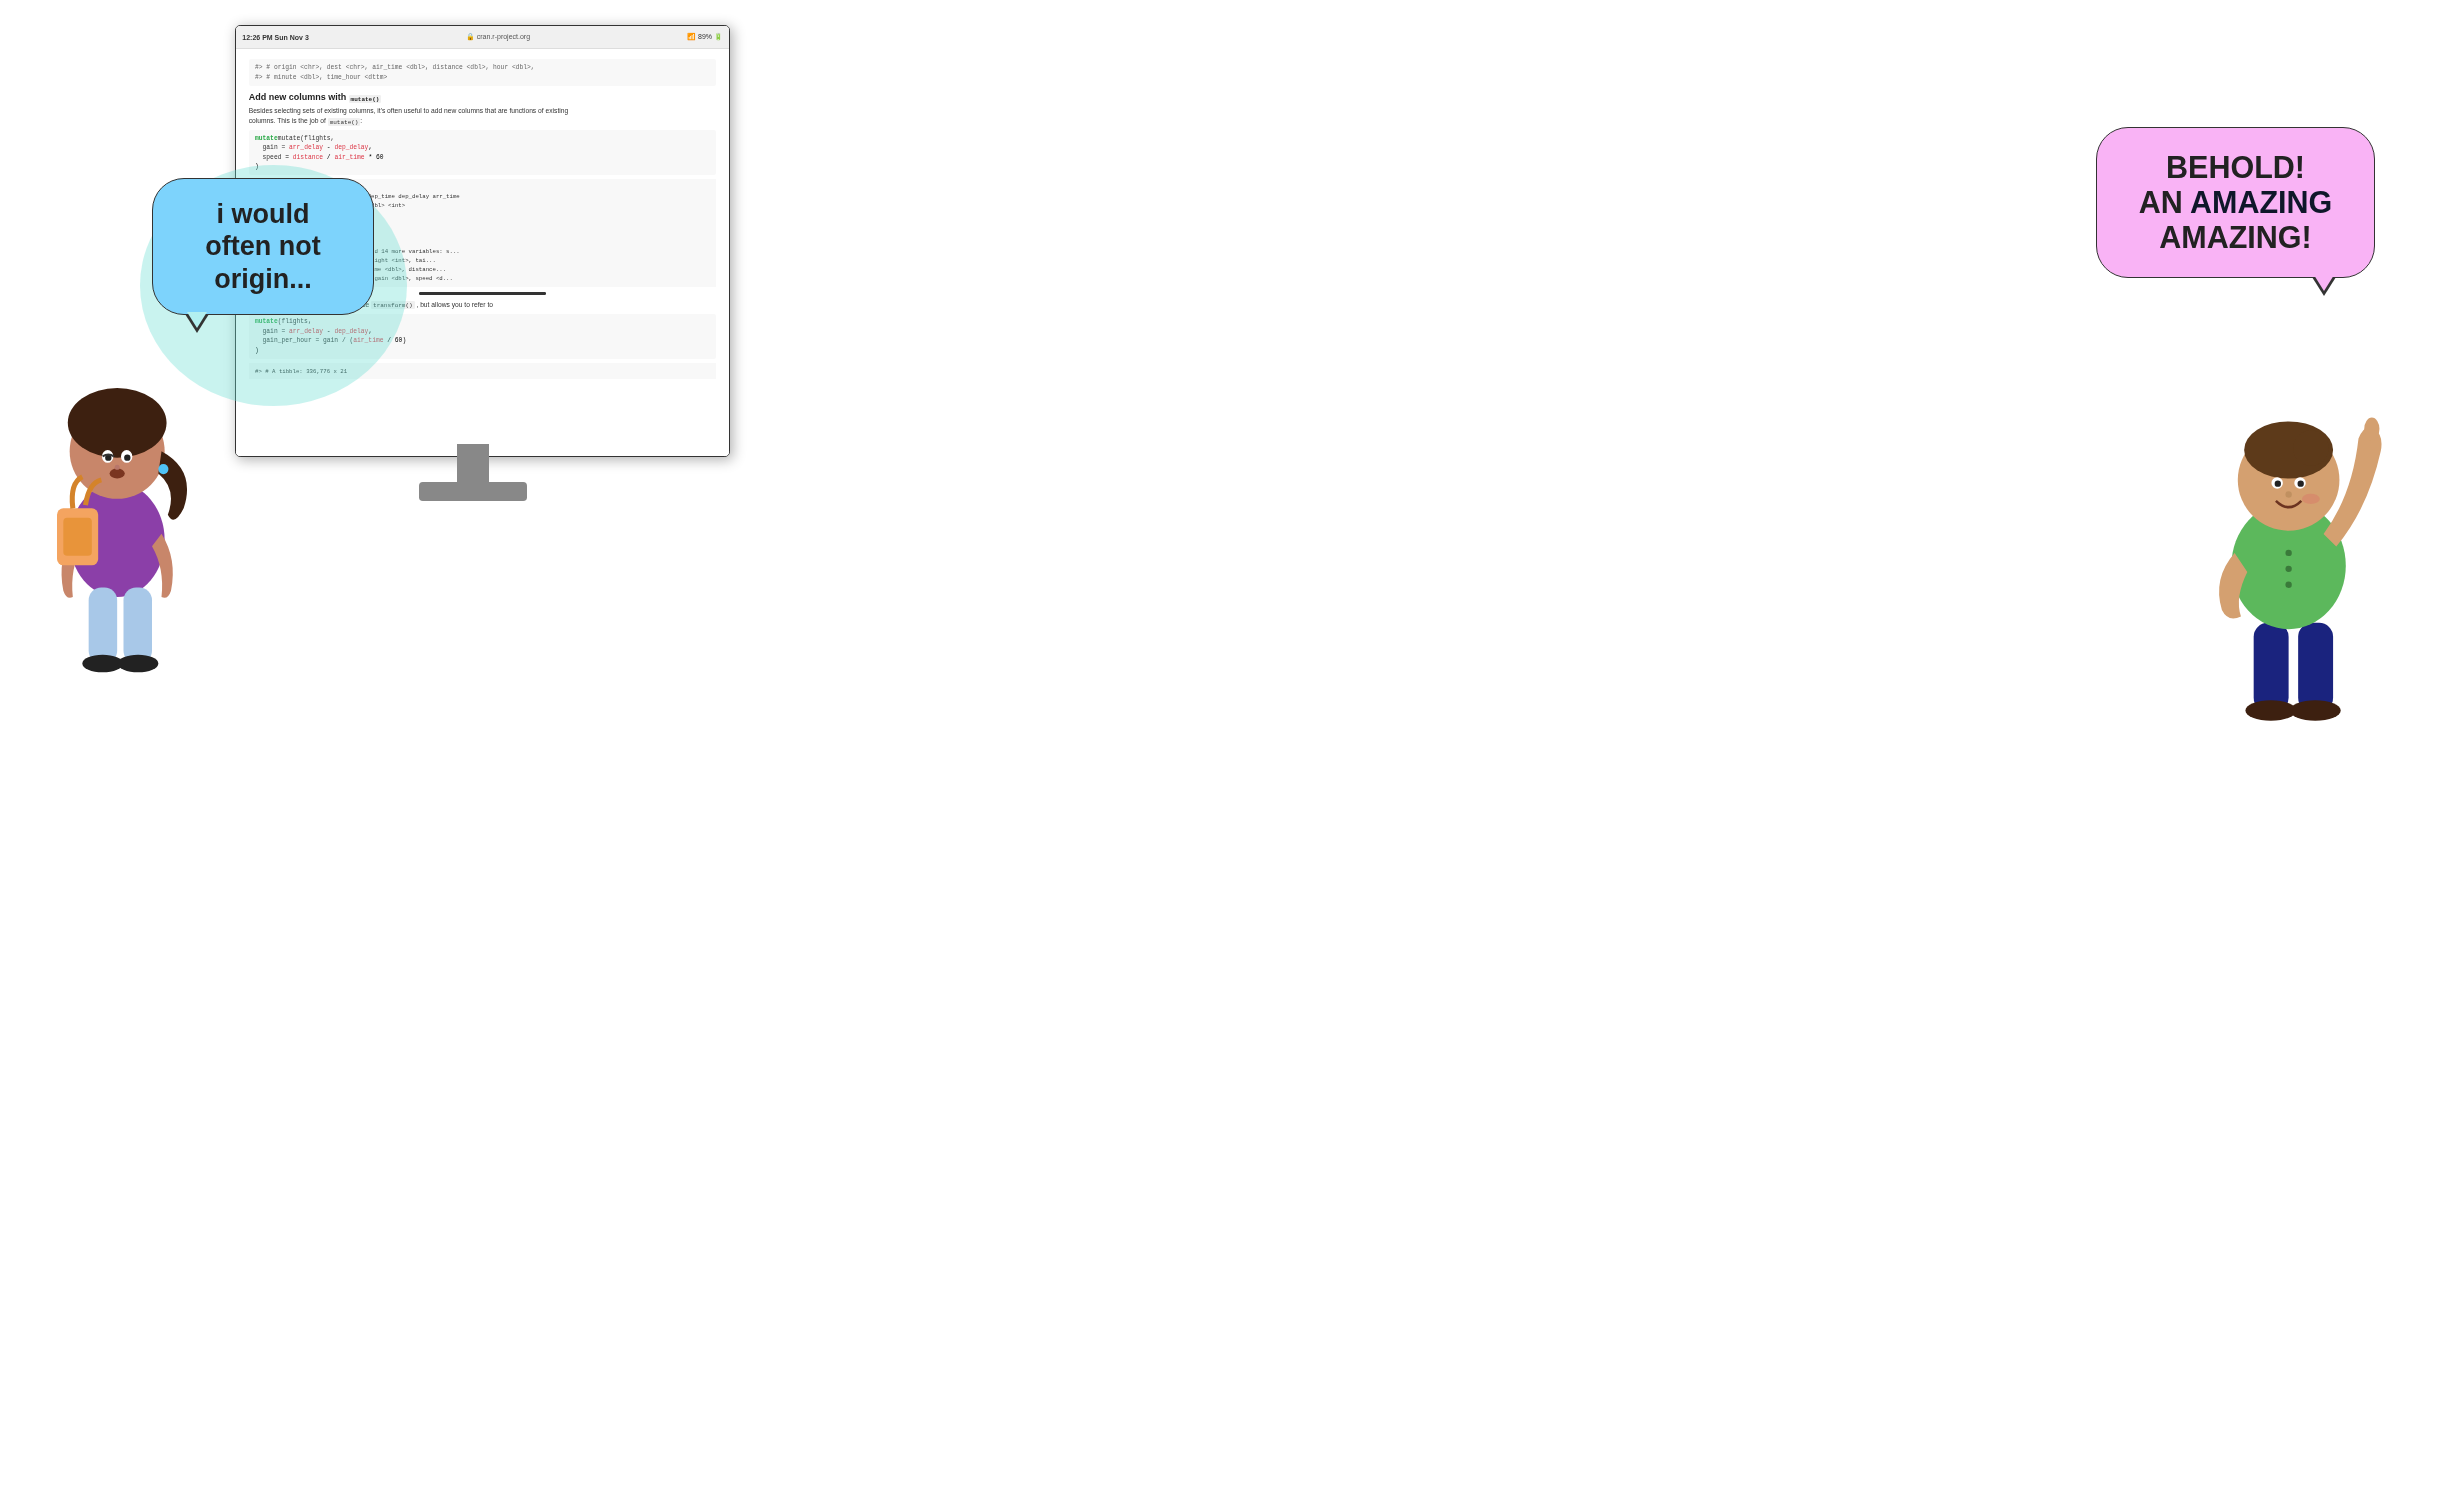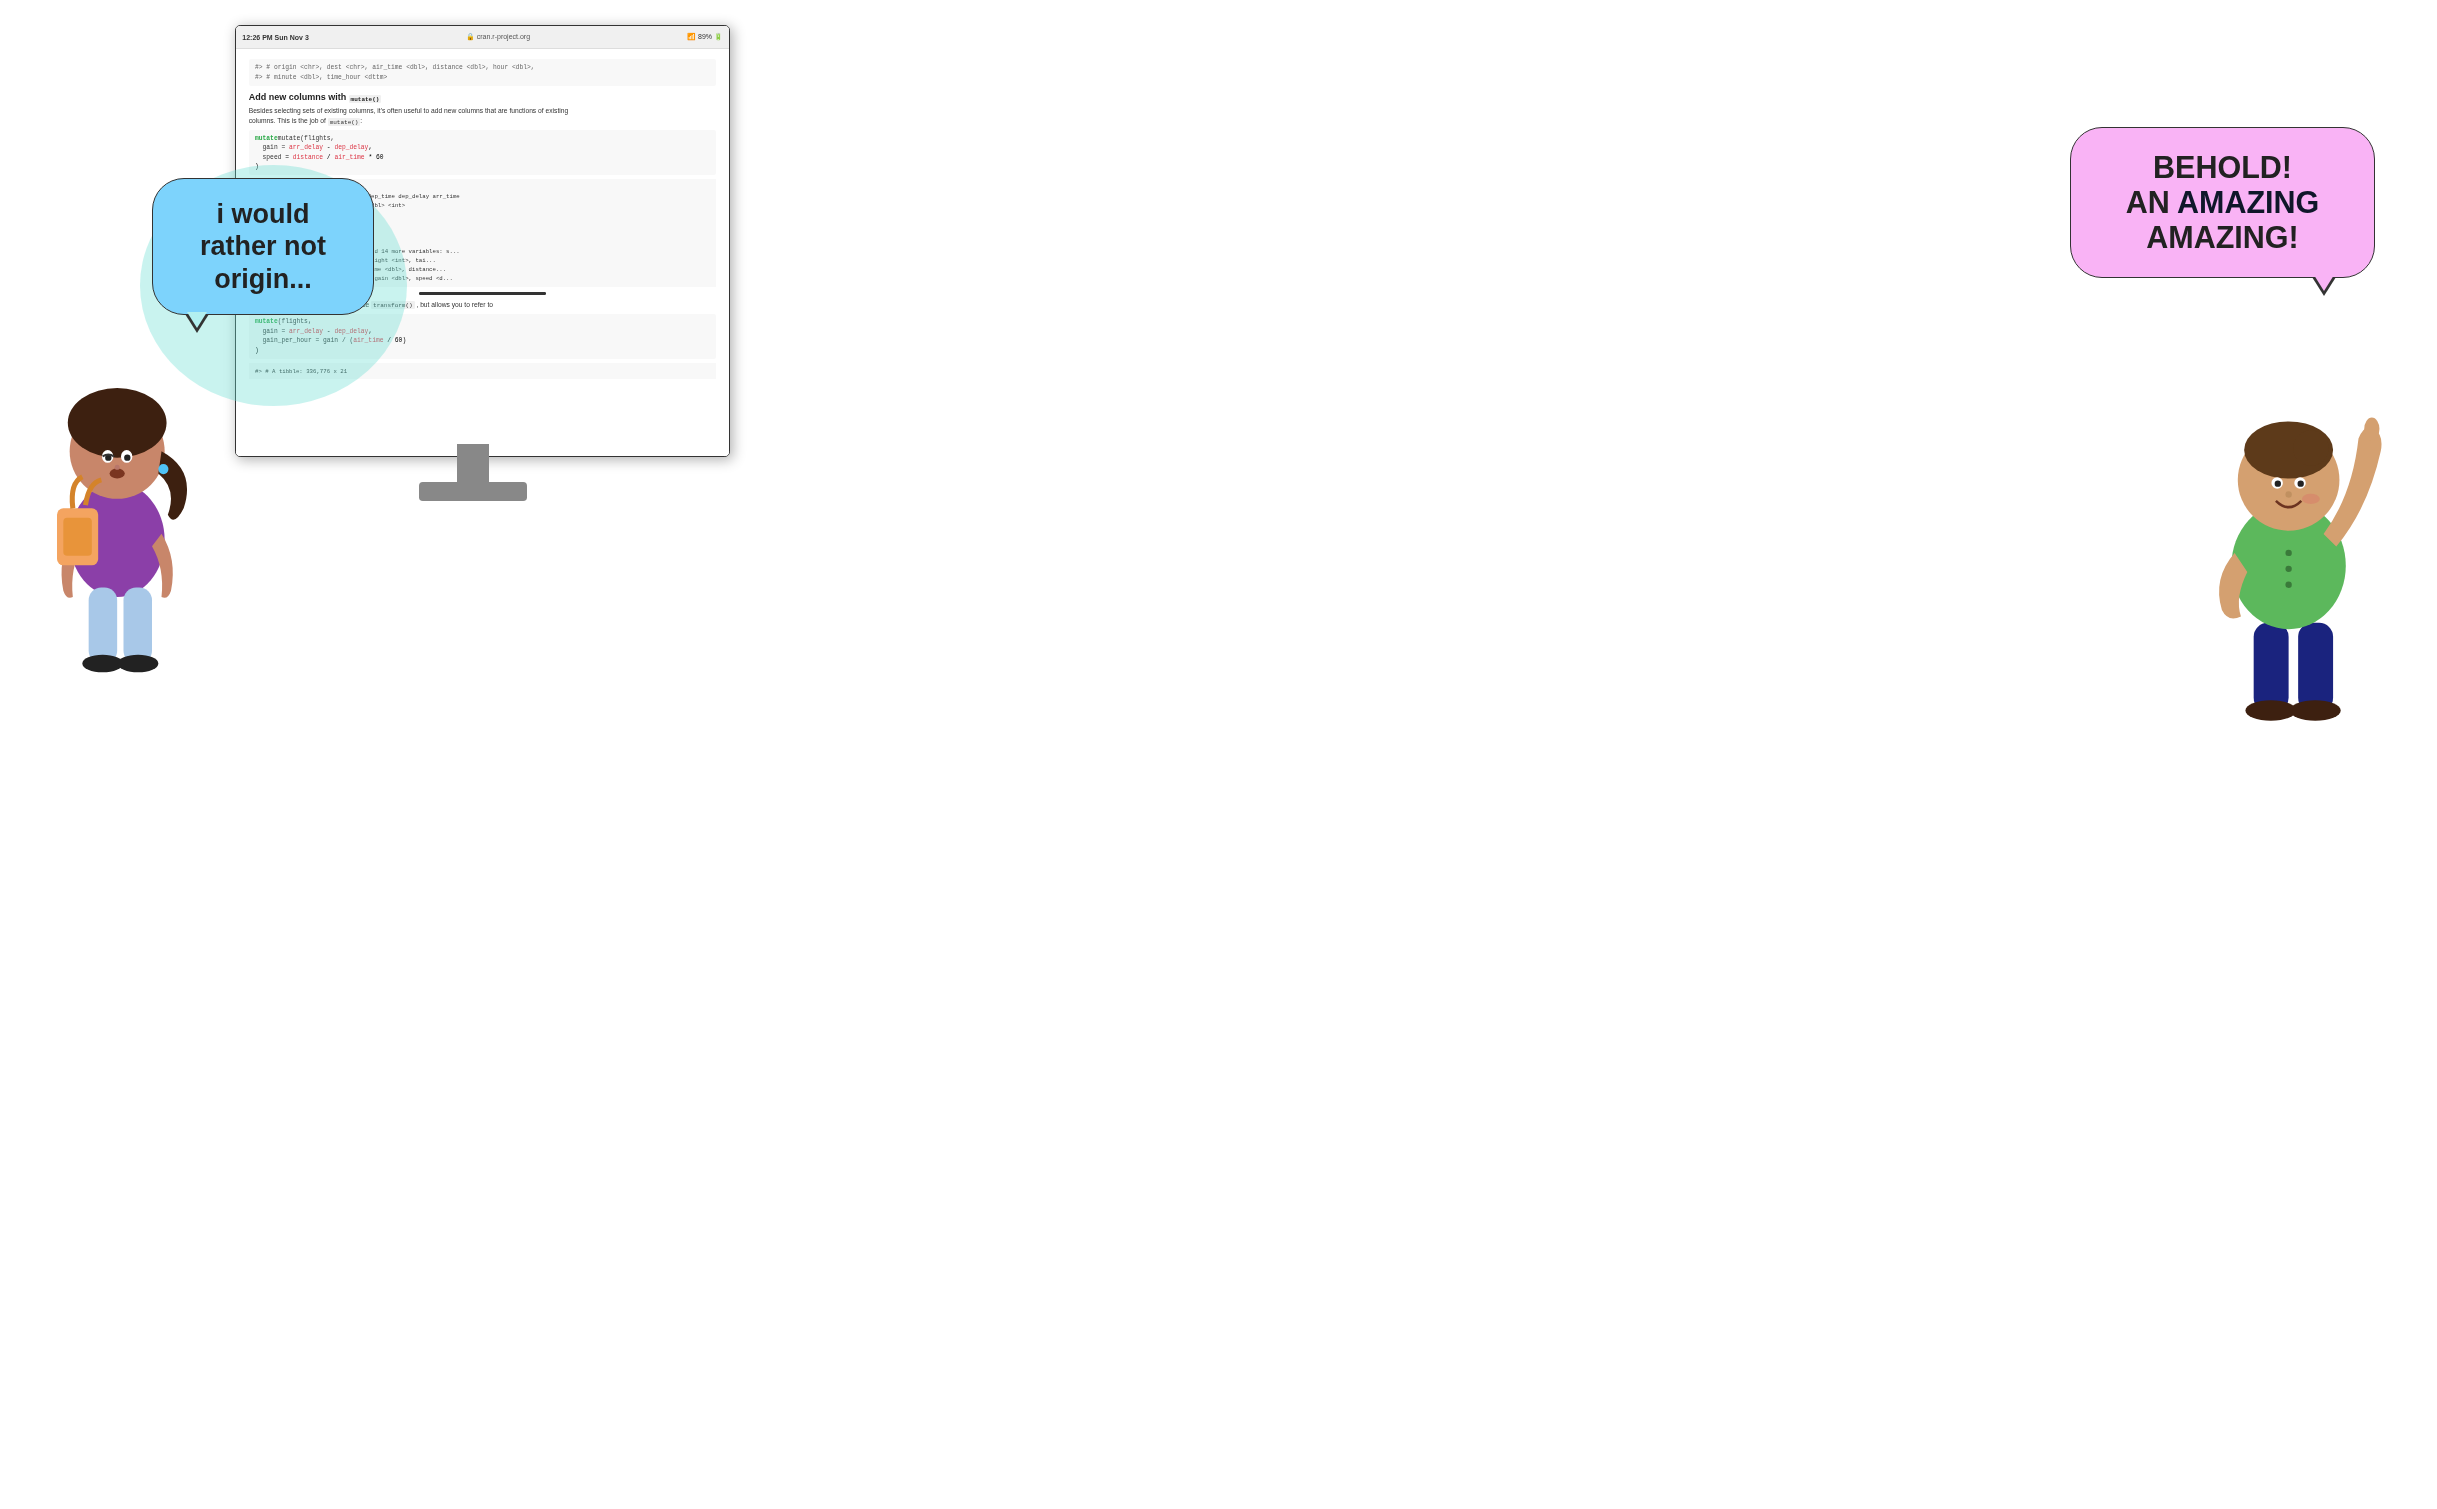--- a/index.html
+++ b/index.html
@@ -179,21 +179,21 @@
       border-left: 10.8px solid transparent;
       border-right: 10.8px solid transparent;
       border-top: 16.5px solid #b2f0f0;
       z-index: 1;
     }
 
     .speech-bubble-right {
       position: absolute;
       right: 63px;
       top: 127px;
-      width: 305px;
+      width: 279px;
       background: #f9b3f5;
       border: 1.9px solid #333;
       border-radius: 32px;
       padding: 22px 25.4px;
       font-family: 'Comic Sans MS', cursive, sans-serif;
       font-size: 30.5px;
       font-weight: bold;
       color: #222;
       line-height: 1.15;
       text-align: center;
@@ -324,21 +324,21 @@
   </div>
 
   <div class="monitor-stand"></div>
   <div class="monitor-base"></div>
 </div>
 
 <div class="teal-circle"></div>
 
 <div class="speech-bubble-left">
   <span>i would</span><br>
-  <span>rather not</span><br>
+  <span>often not</span><br>
   <span>origin...</span>
 </div>
 
 <div class="speech-bubble-right">
   <span>BEHOLD!</span><br>
   <span>AN</span>
   <span class="bubble-text-yellow">AMAZING</span><br>
   <span>AMAZING!</span>
 </div>
 

